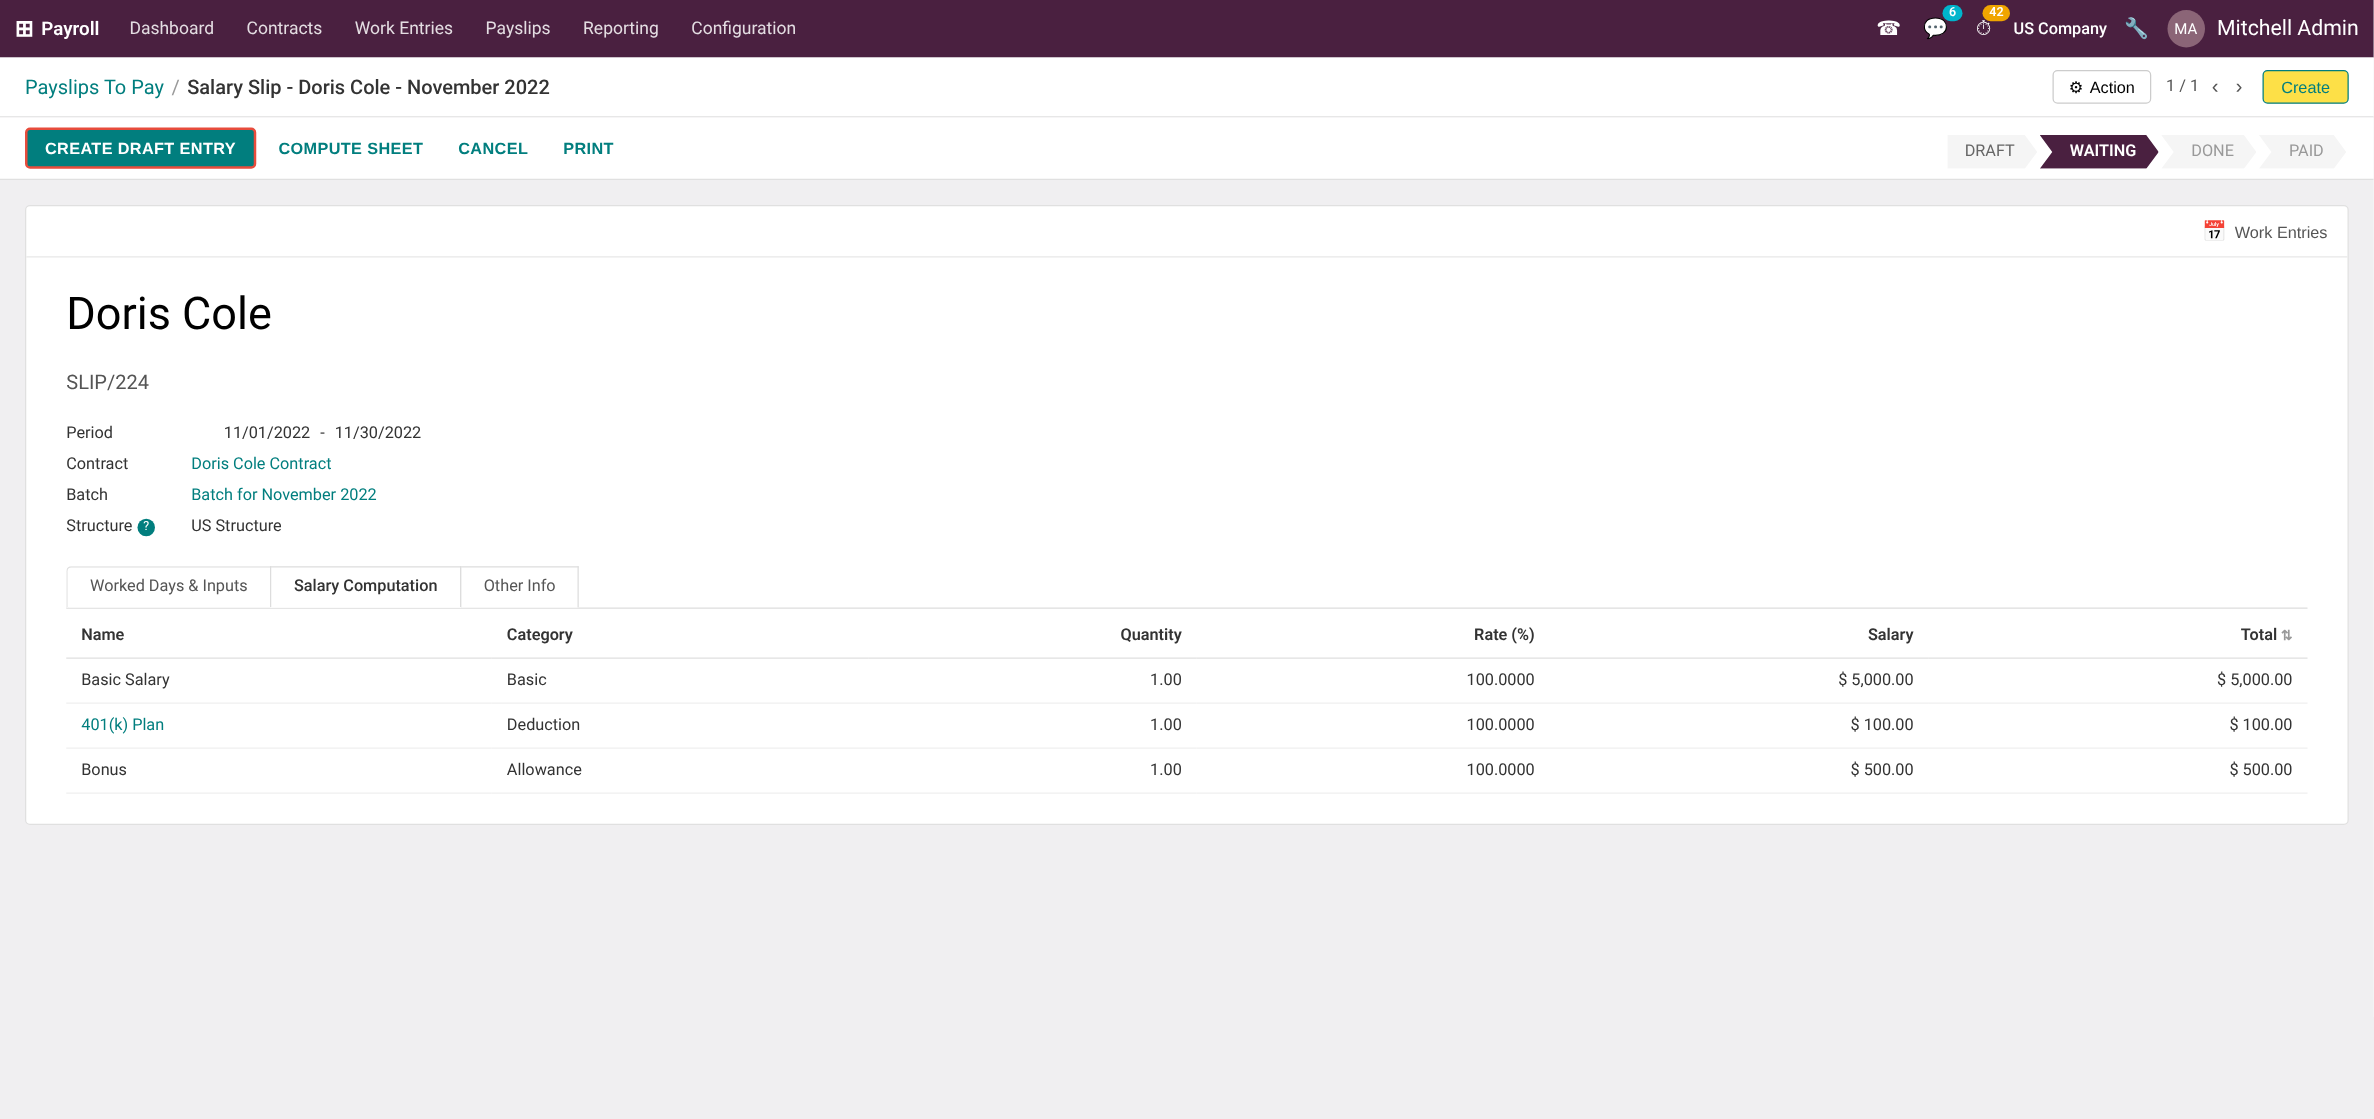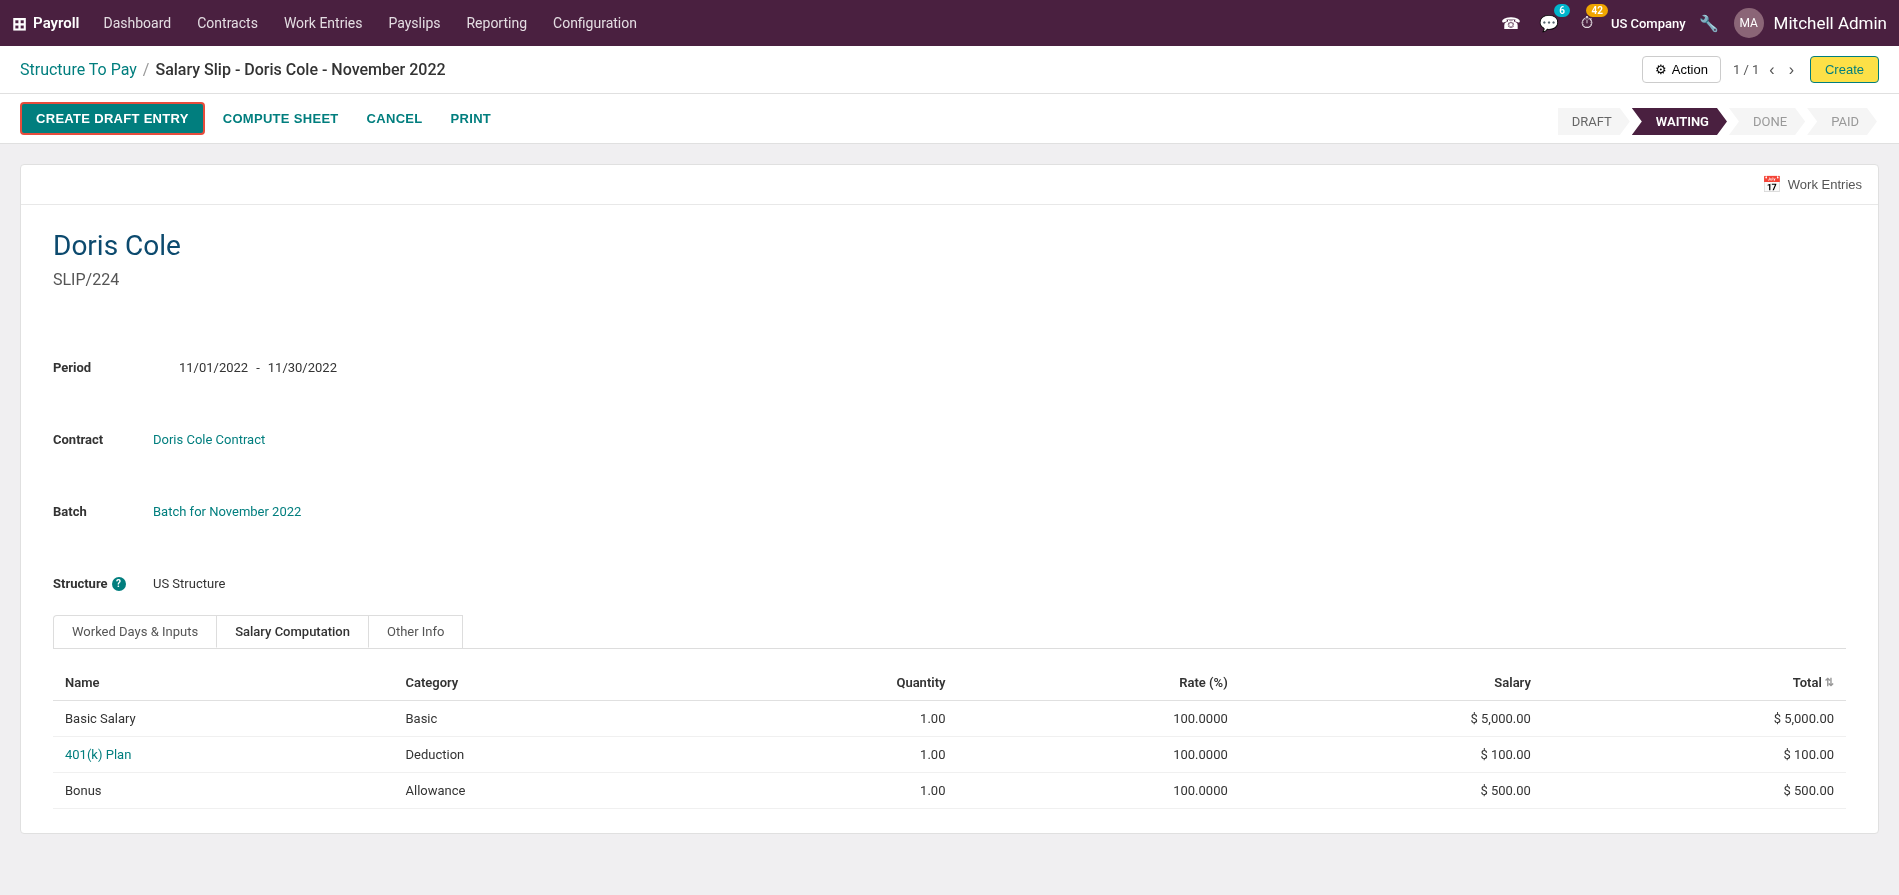--- a/index.html
+++ b/index.html
@@ -227,44 +227,43 @@
       gap: 6px;
       color: #555;
       font-size: 13px;
       cursor: pointer;
       background: none;
       border: none;
     }
     .card-body { padding: 24px 32px; }
 
     .employee-name {
-      font-size: 28px;
+      font-size: 36px;
       font-weight: 400;
-      color: #0c4a6e;
-      margin-bottom: 8px;
+      color: #000000;
+      margin-bottom: 24px;
     }
     .slip-number {
       font-size: 16px;
       color: #555;
       margin-bottom: 24px;
     }
 
     .info-table { margin-bottom: 24px; }
     .info-row {
       display: flex;
       align-items: baseline;
       margin-bottom: 10px;
     }
     .info-label {
       width: 100px;
-      font-weight: 700;
+      font-weight: 400;
       font-size: 13px;
       color: #333;
       flex-shrink: 0;
-      margin-top: 47px;
     }
     .info-value {
       color: #333;
       font-size: 13px;
     }
     .info-value.link { color: #017e7e; cursor: pointer; }
     .info-value.date-range {
       display: flex;
       align-items: center;
       gap: 8px;
@@ -285,21 +284,21 @@
       display: inline-flex;
       align-items: center;
       justify-content: center;
       cursor: pointer;
     }
 
     
     .tabs {
       display: flex;
       border-bottom: 1px solid #ddd;
-      margin-bottom: 16px;
+      margin-bottom: 4px;
     }
     .tab {
       padding: 8px 18px;
       font-size: 13px;
       color: #555;
       cursor: pointer;
       border: 1px solid #ddd;
       border-bottom: none;
       background: white;
       margin-right: -1px;
@@ -374,21 +373,21 @@
     <button class="icon-btn">🔧</button>
     <div class="avatar">
       <span>MA</span>
     </div>
     <span style="font-size:17px;color:white;">Mitchell Admin</span>
   </div>
 </nav>
 
 <div class="sub-header">
   <div class="breadcrumb">
-    <span style="color:#017e7e;cursor:pointer;">Structure To Pay</span>
+    <span style="color:#017e7e;cursor:pointer;">Payslips To Pay</span>
     <span style="color:#999;">/</span>
     <span class="current">Salary Slip - Doris Cole - November 2022</span>
   </div>
   <div class="sub-header-right">
     <button class="action-btn">
       <span>⚙</span>
       <span>Action</span>
     </button>
     <div class="pagination">
       <span>1 / 1</span>

